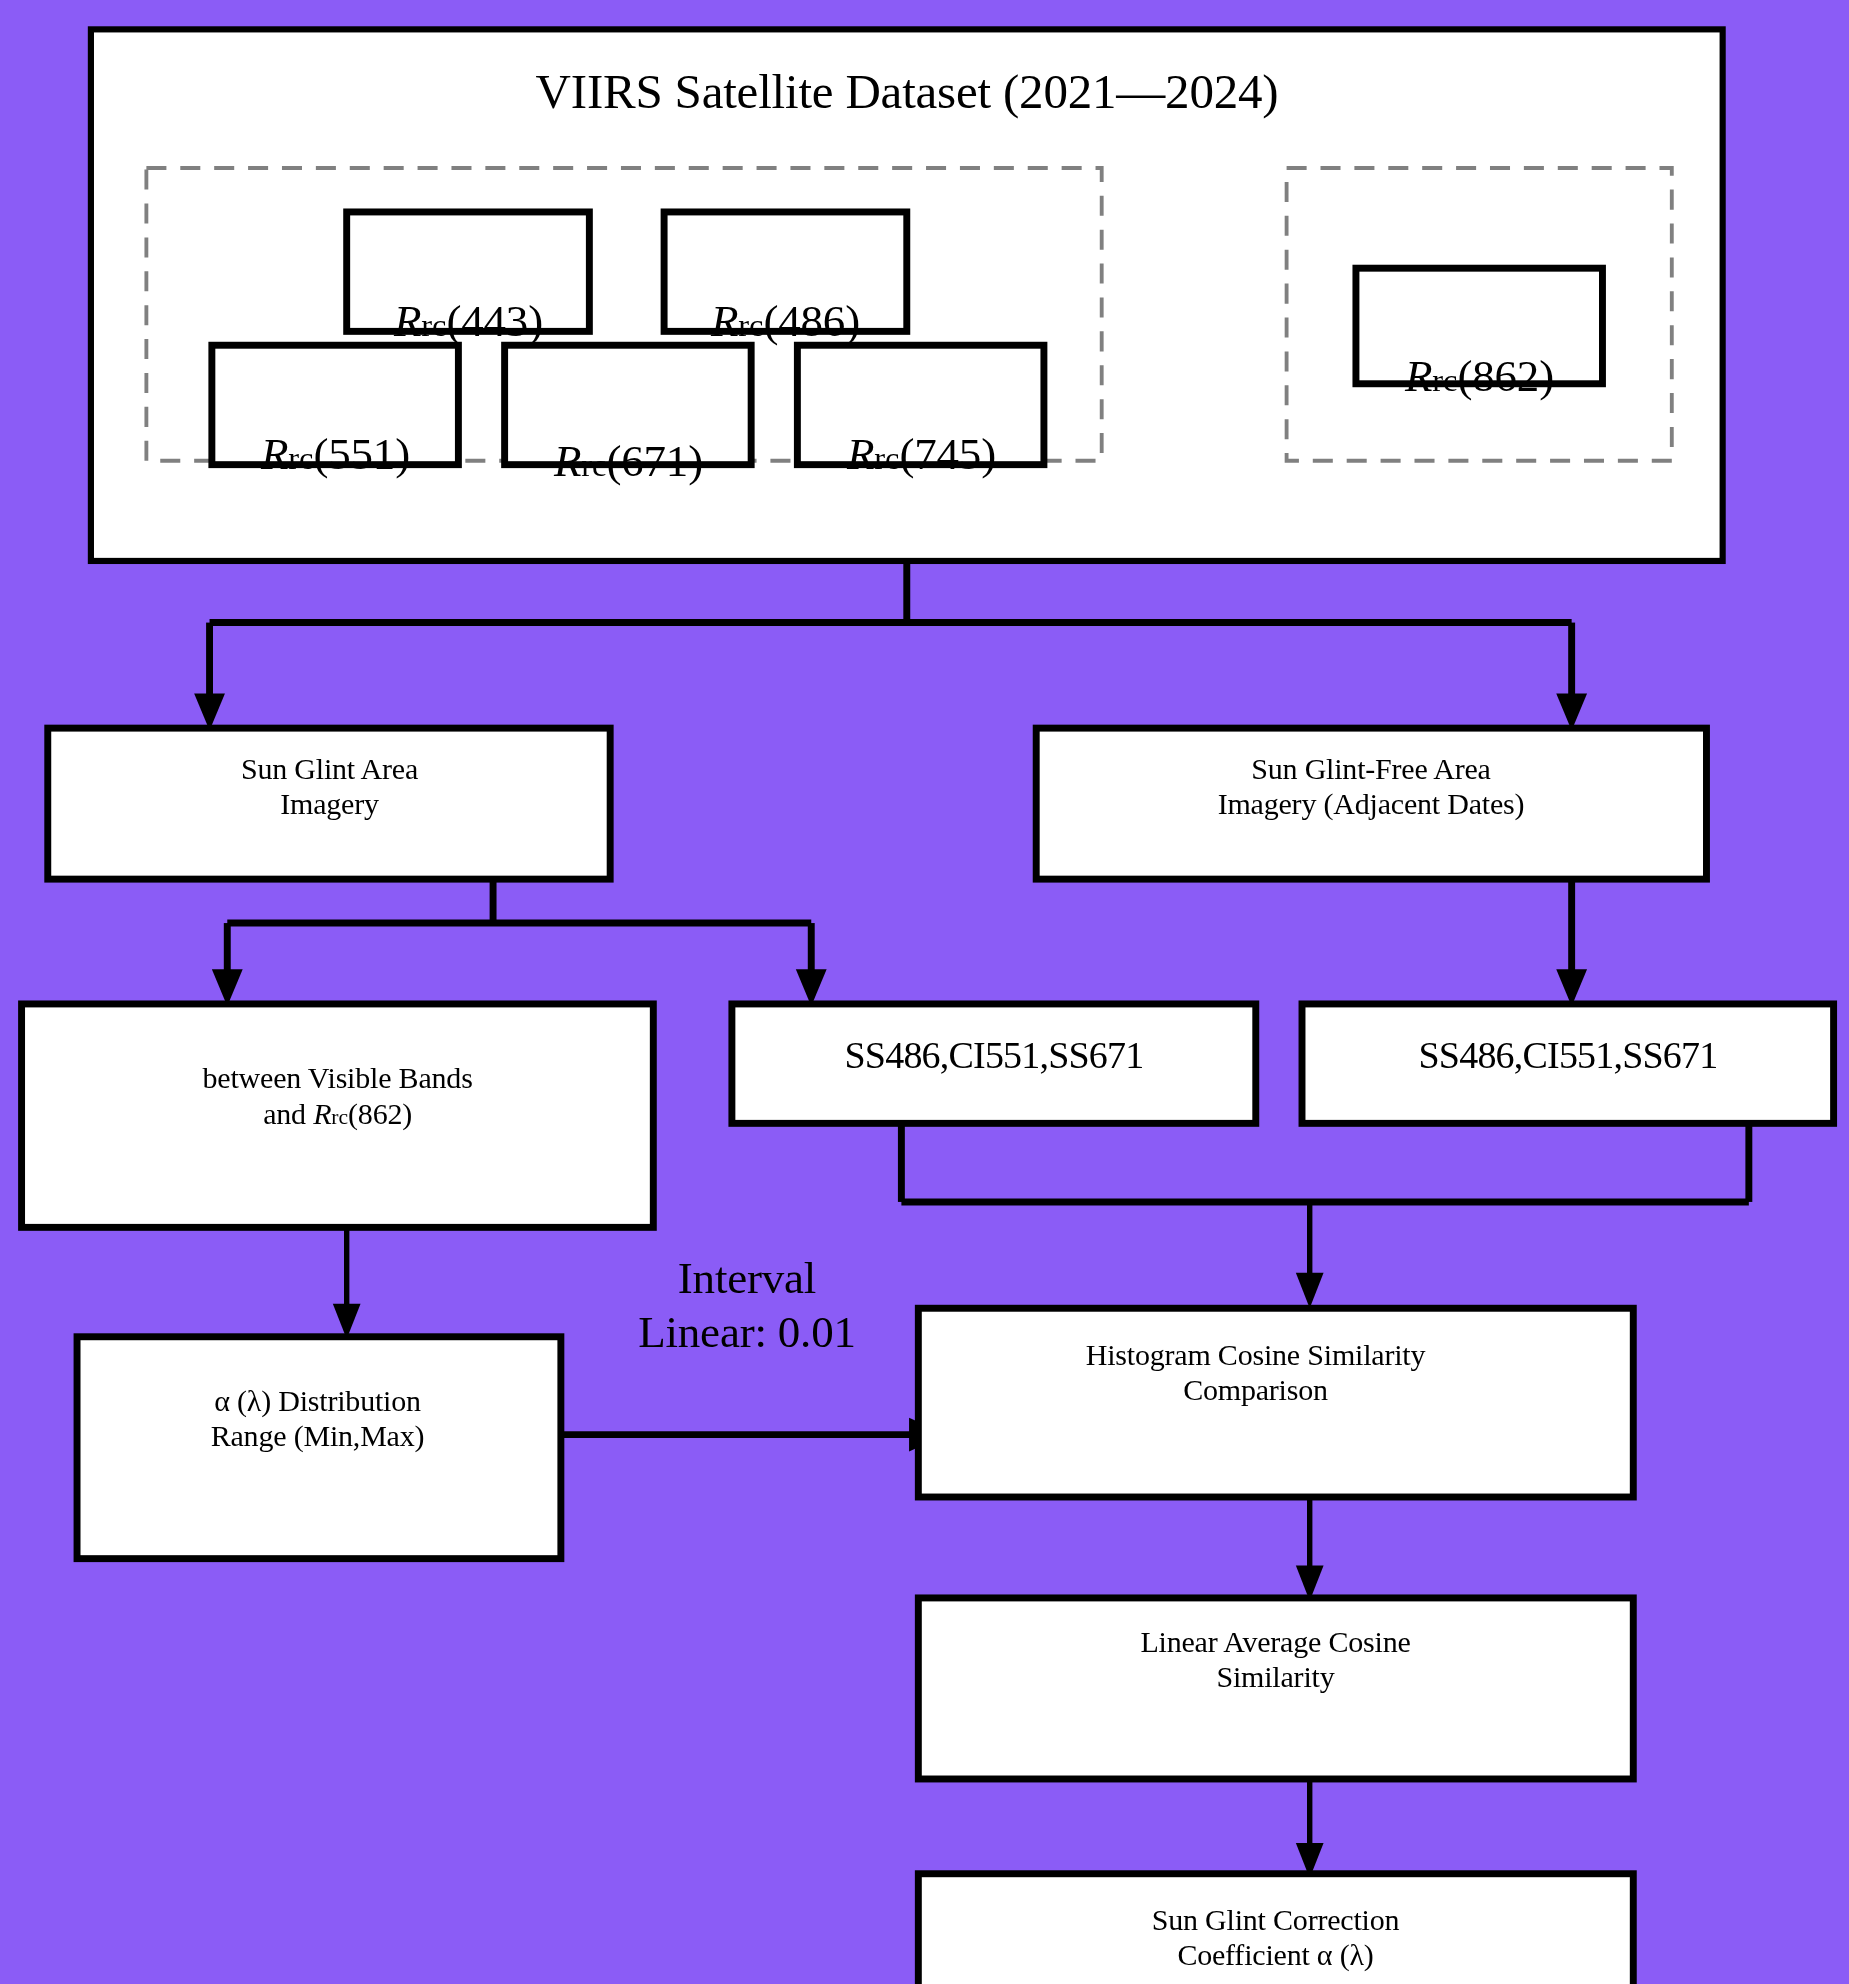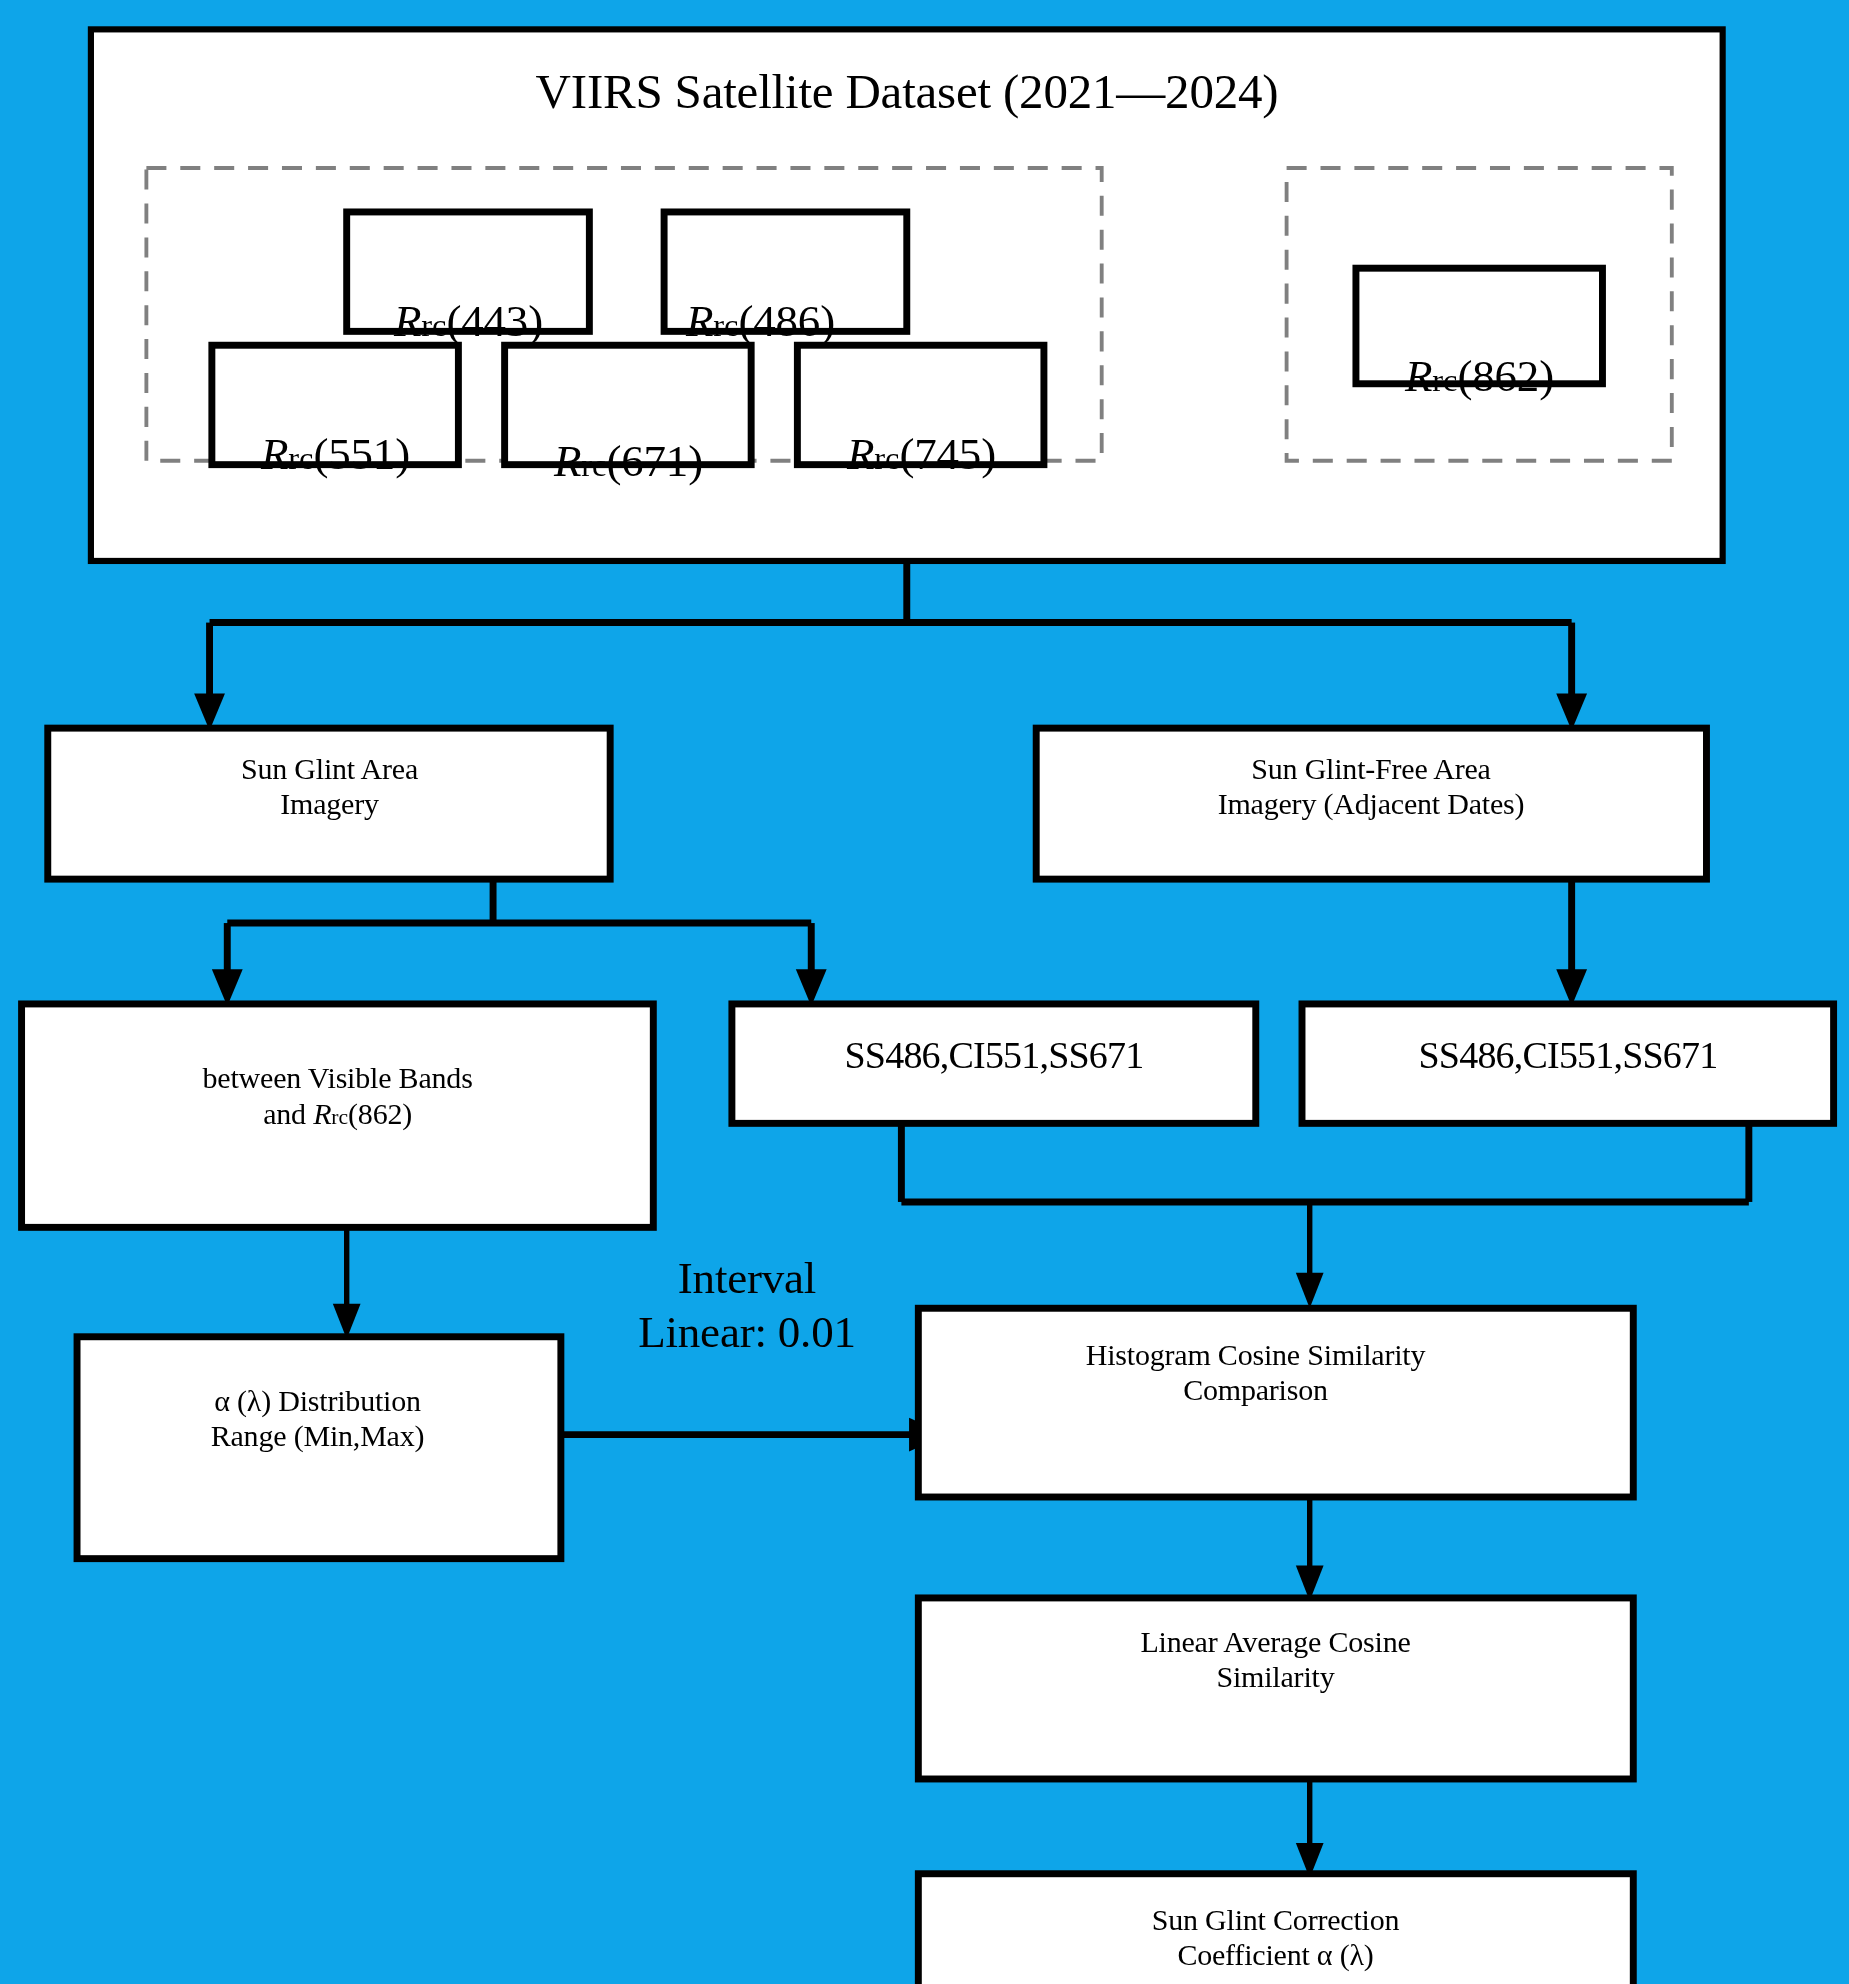--- a/index.html
+++ b/index.html
@@ -4,21 +4,21 @@
 <style>
   html, body {
     margin: 0;
     padding: 0;
     background: #ffffff;
   }
   #page {
     position: relative;
     width: 1849px;
     height: 1984px;
-    background: #0ea5e9;
+    background: #8b5cf6;
     overflow: hidden;
     font-family: "Liberation Serif", "DejaVu Serif", serif;
   }
   svg.flow {
     position: absolute;
     left: 0;
     top: 0;
     width: 1849px;
     height: 1984px;
   }
@@ -164,21 +164,21 @@
     <path class="conn-thin" d="M1700 2309 L1700 2400"></path>
     <polygon class="arrowhead" points="1682,2392 1718,2392 1700,2438"></polygon>
 
     <rect class="box-rect" x="1192" y="2432" width="928" height="240"></rect>
   </svg>
 
   <div class="lbl title-lbl" style="left:91px; top:63px; width:1632px;">VIIRS Satellite Dataset (2021—2024)</div>
 
   <div class="lbl band-lbl" style="left:347px; top:248px; width:243px;"><span class="ital">R</span><span class="sub">rc</span><span>(443)</span></div>
 
-  <div class="lbl band-lbl" style="left:639px; top:248px; width:243px;"><span class="ital">R</span><span class="sub">rc</span><span>(486)</span></div>
+  <div class="lbl band-lbl" style="left:664px; top:248px; width:243px;"><span class="ital">R</span><span class="sub">rc</span><span>(486)</span></div>
 
   <div class="lbl band-lbl" style="left:212px; top:381px; width:247px;"><span class="ital">R</span><span class="sub">rc</span><span>(551)</span></div>
 
   <div class="lbl band-lbl" style="left:505px; top:388px; width:247px;font-family:Liberation Serif, serif;"><span class="ital">R</span><span class="sub">rc</span><span>(671)</span></div>
 
   <div class="lbl band-lbl" style="left:798px; top:381px; width:247px;"><span class="ital">R</span><span class="sub">rc</span><span>(745)</span></div>
 
   <div class="lbl band-lbl" style="left:1356px; top:303px; width:247px;"><span class="ital">R</span><span class="sub">rc</span><span>(862)</span></div>
 
   <div class="lbl node-lbl" style="left:48px; top:751px; width:563px;">Sun Glint Area

